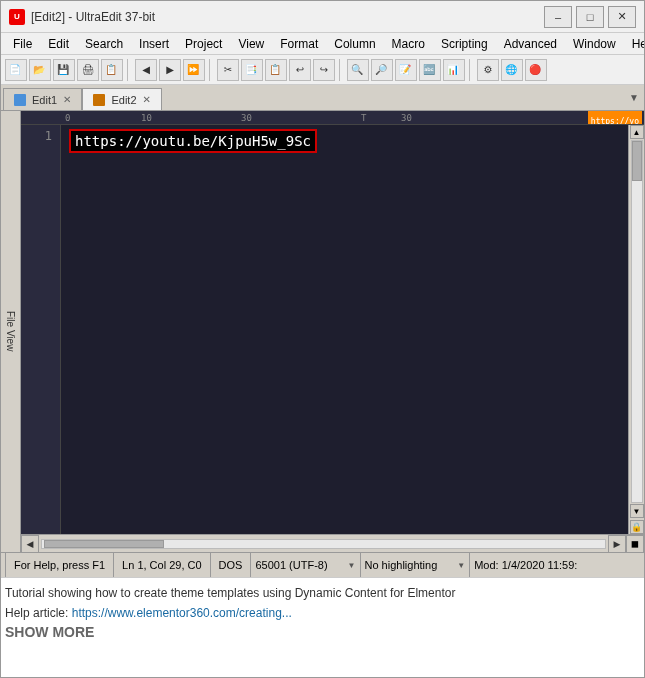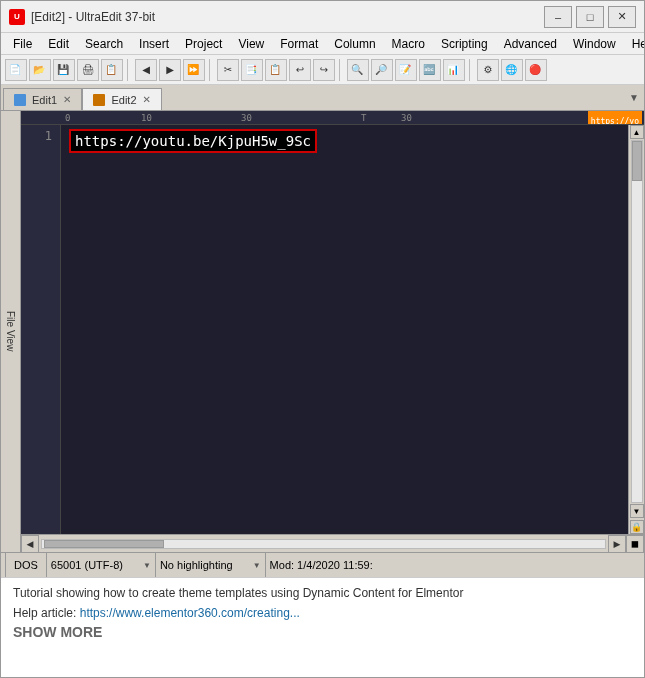--- a/index.html
+++ b/index.html
@@ -288,21 +288,21 @@
     }
     .status-last {
       padding: 0 4px;
       flex: 1;
       display: flex; align-items: center;
     }
 
     
     .description-area {
       background: #fff;
-      padding: 8px 12px;
+      padding: 8px 4px;
       height: 100px;
       border-top: 1px solid #ccc;
       font-size: 12px;
       color: #333;
     }
     .description-area a {
       color: #1a6aa3;
       text-decoration: none;
       margin-top: 20px;
     }
@@ -462,20 +462,26 @@
           </div>
           <div class="scroll-arrow">▶</div>
           <div class="scroll-right-area">◼</div>
         </div>
       </div>
     </div>
   </div>
 
   <div class="status-bar">
     <div class="status-item">
+      <span>For Help, press F1</span>
+    </div>
+    <div class="status-item">
+      <span>Ln 1, Col 29, C0</span>
+    </div>
+    <div class="status-item">
       <span>DOS</span>
     </div>
     <div class="status-dropdown">
       <span>65001 (UTF-8)</span>
       <span class="status-dropdown-arrow">▼</span>
     </div>
     <div class="status-dropdown">
       <span>No highlighting</span>
       <span class="status-dropdown-arrow">▼</span>
     </div>

